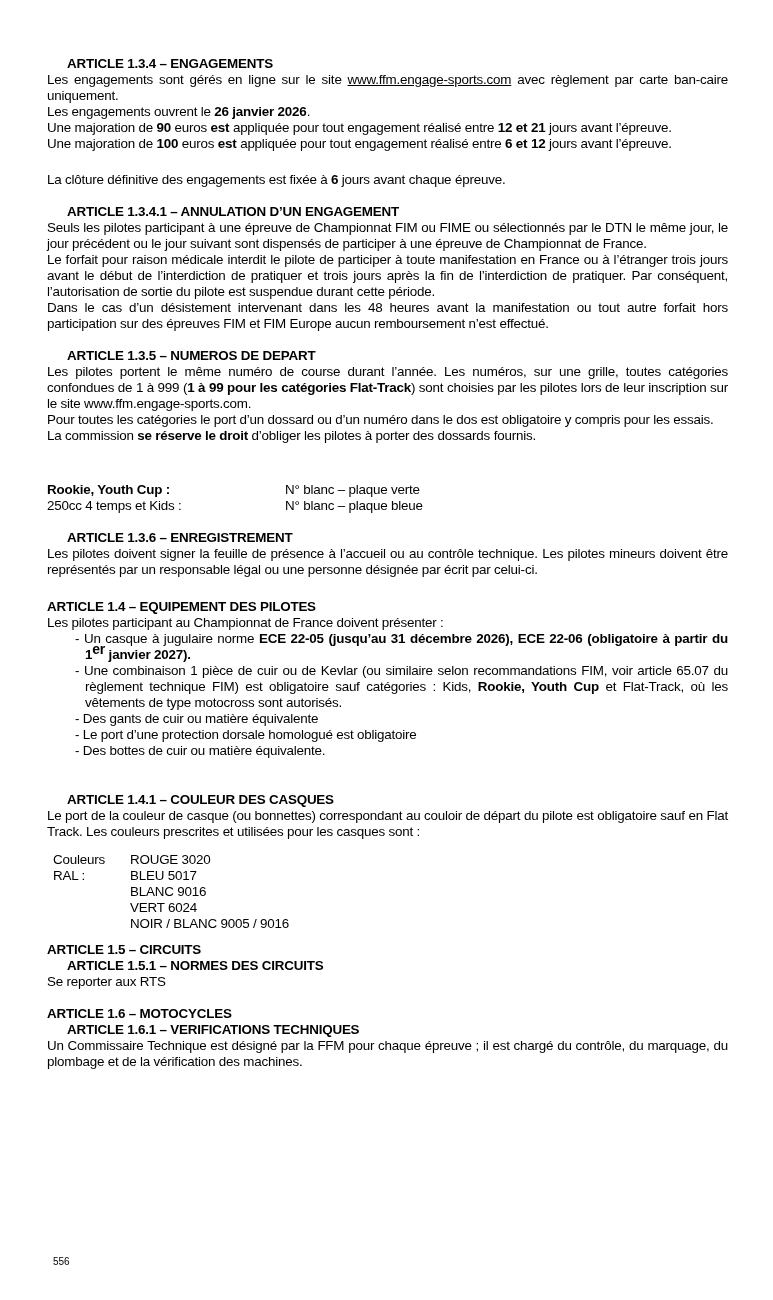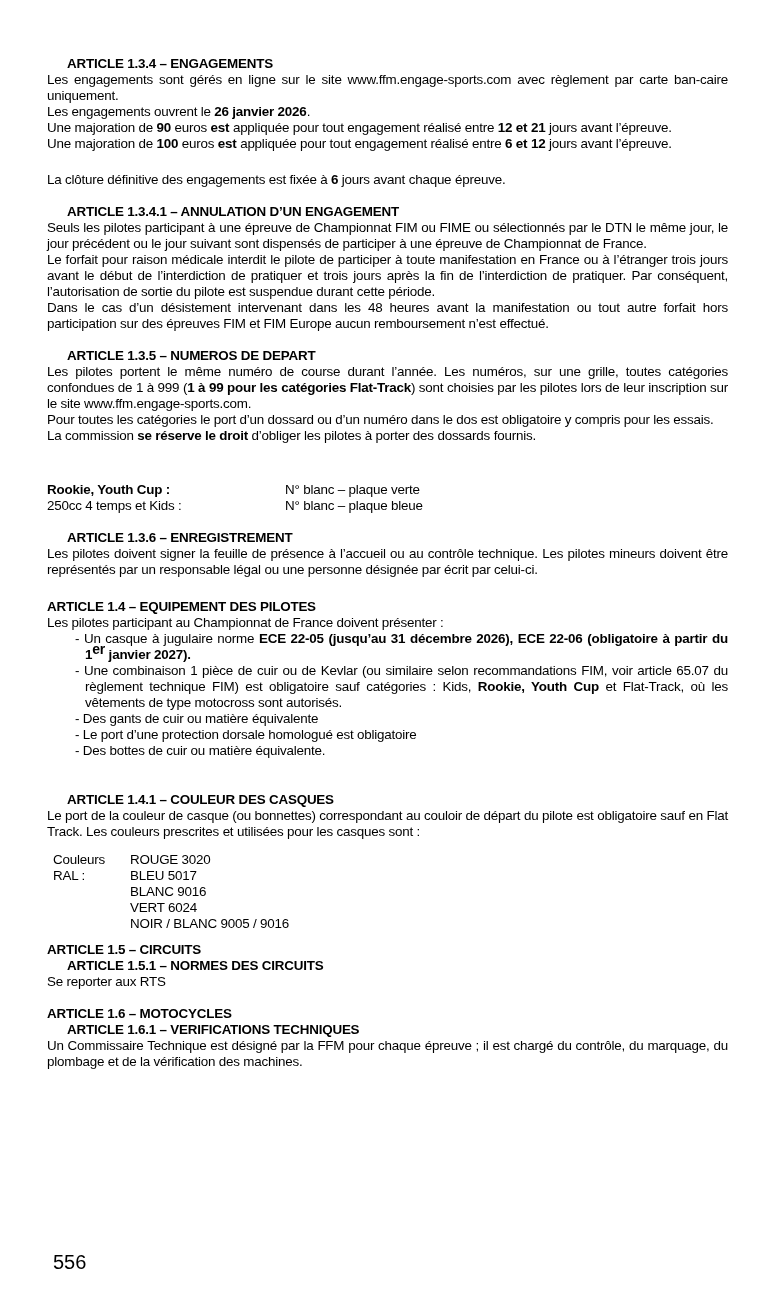--- a/index.html
+++ b/index.html
@@ -31,41 +31,41 @@
   }
   .heading { font-weight: 700; }
   .heading.ind1 { padding-left: 20px; }
   .para { text-align: justify; }
   .li {
     padding-left: 38px;
     text-indent: -10px;
     text-align: justify;
   }
   .b { font-weight: 700; }
-  .u { cursor: pointer; margin-top: 43px; }
+  .u { text-decoration: underline; cursor: pointer; margin-top: 43px; }
   sup {
     font-size: 14px;
     line-height: 0;
     vertical-align: super;
   }
   .cols-row { display: flex; }
   .cols-label { width: 238px; flex: 0 0 238px; }
   .cols-value { flex: 1; }
   .ral {
     display: flex;
     padding-left: 6px;
     line-height: 16px;
   }
   .ral-label { width: 77px; flex: 0 0 77px; }
   .ral-values { flex: 1; }
   .page-number {
     position: absolute;
     left: 53px;
     top: 1253px;
-    font-size: 20px;
+    font-size: 10px;
     line-height: 18px;
     letter-spacing: 0;
   }
   .spacer { width: 100%; }
 </style>
 </head>
 <body>
 
 <div class="page">
   <div class="content">

